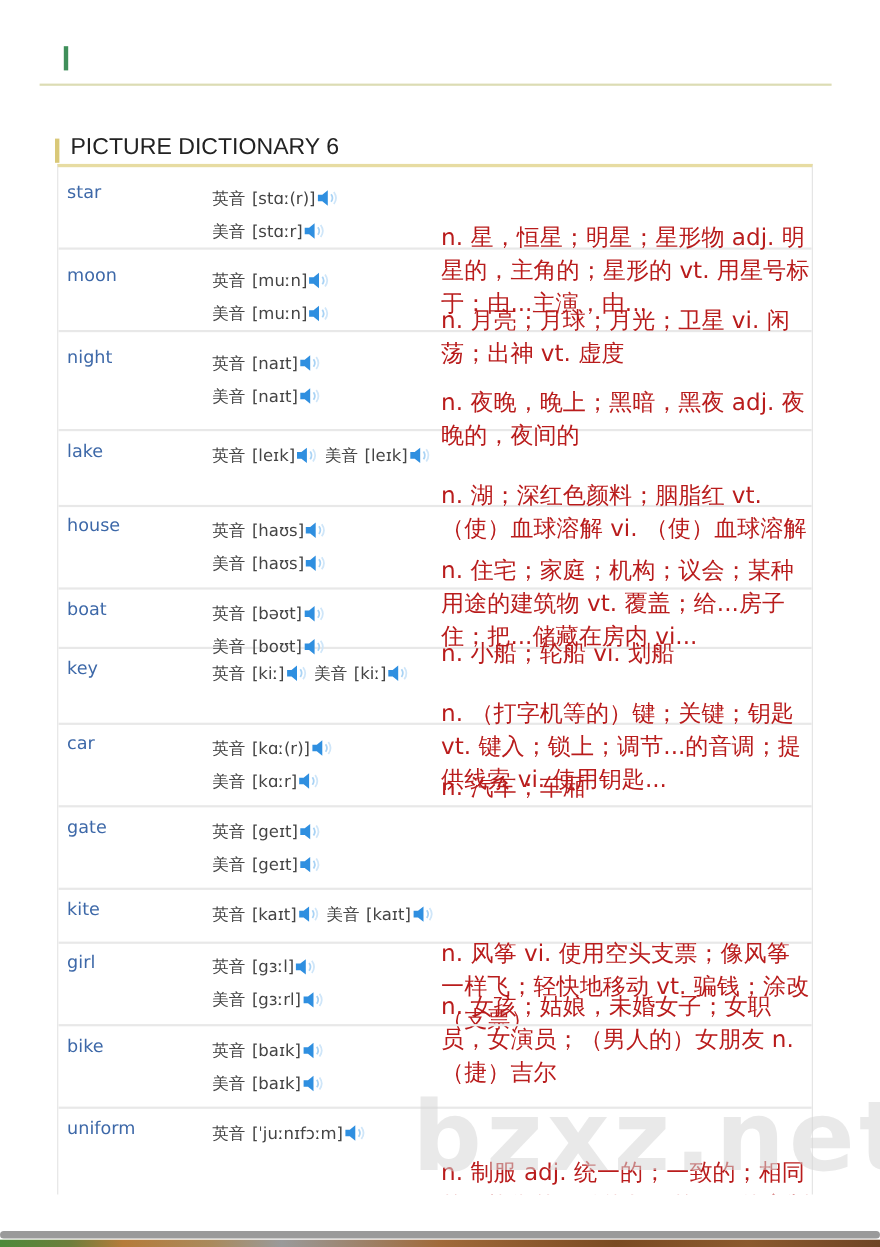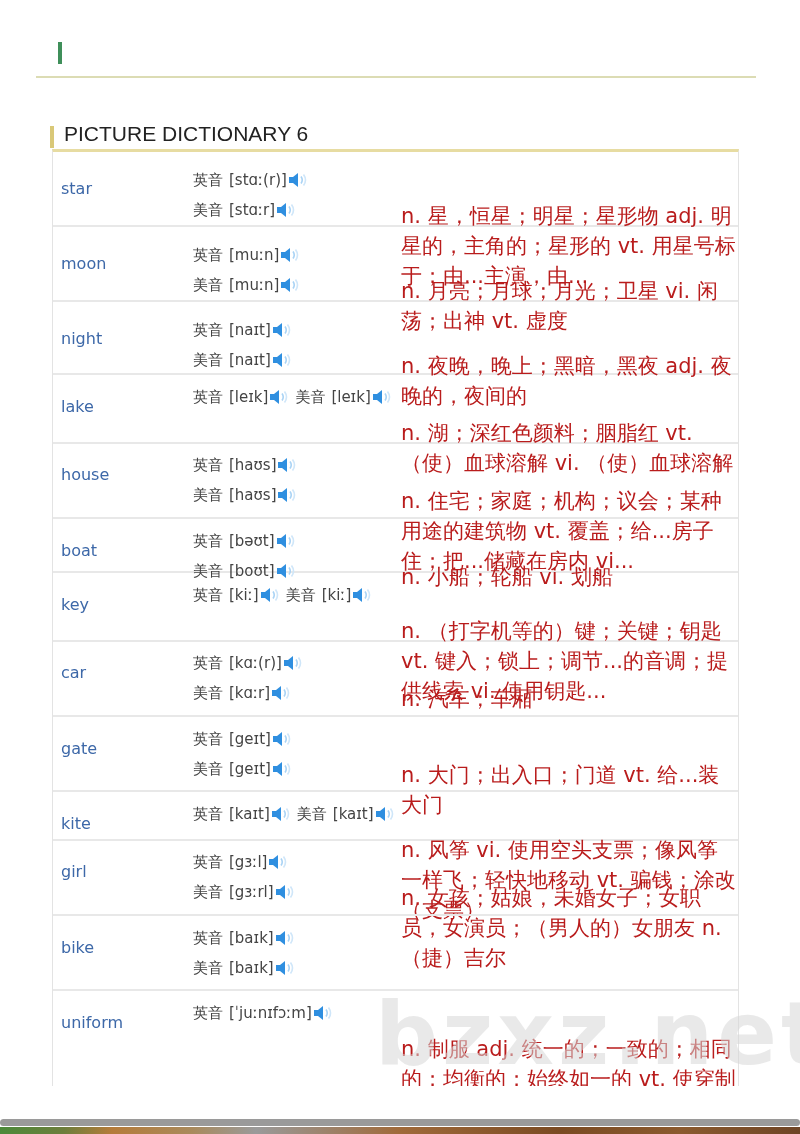--- a/index.html
+++ b/index.html
@@ -42,21 +42,21 @@
     overflow: hidden;
     border-left: 1px solid #e3e3e3; border-right: 1px solid #e3e3e3;
     border-top: 3px solid #e7dca2;
   }
   .row {
     position: relative; width: 100%;
     border-bottom: 2px solid #e8e8e8;
   }
   .word {
     position: absolute; left: 8px; top: 13px;
-    font-size: 16px; color: #3d68a8; margin-top: 14px;
+    font-size: 16px; color: #3d68a8;
   }
   .phon-col {
     position: absolute; left: 140px; top: 13px; width: 210px;
   }
   .phon-line {
     font-size: 15px; color: #444444; line-height: 30px; height: 30px;
     white-space: nowrap; display: flex; align-items: center;
   }
   .phon-line .lbl { margin-right: 6px; }
   .phon-inline {
@@ -150,21 +150,21 @@
           <svg class="speaker" viewBox="0 0 20 16">
               <path d="M1 5h4l5-4v14l-5-4H1z" fill="#2f8fe0"></path>
               <path d="M13 4.5q2.5 3.5 0 7" stroke="#a9d3f5" stroke-width="1.6" fill="none"></path>
               <path d="M15.5 2.5q4 5.5 0 11" stroke="#cfe6f9" stroke-width="1.6" fill="none"></path>
             </svg>
         </div>
       </div>
       <div class="def">n. 月亮；月球；月光；卫星 vi. 闲荡；出神 vt. 虚度</div>
     </div>
 
-    <div class="row" style="height:73px">
+    <div class="row" style="height:90px">
       <div class="word">night</div>
       <div class="phon-col">
         <div class="phon-line">
           <span class="lbl">英音</span>
           <span>[naɪt]</span>
           <svg class="speaker" viewBox="0 0 20 16">
               <path d="M1 5h4l5-4v14l-5-4H1z" fill="#2f8fe0"></path>
               <path d="M13 4.5q2.5 3.5 0 7" stroke="#a9d3f5" stroke-width="1.6" fill="none"></path>
               <path d="M15.5 2.5q4 5.5 0 11" stroke="#cfe6f9" stroke-width="1.6" fill="none"></path>
             </svg>
@@ -322,21 +322,20 @@
         <div class="phon-line">
           <span class="lbl">美音</span>
           <span>[geɪt]</span>
           <svg class="speaker" viewBox="0 0 20 16">
               <path d="M1 5h4l5-4v14l-5-4H1z" fill="#2f8fe0"></path>
               <path d="M13 4.5q2.5 3.5 0 7" stroke="#a9d3f5" stroke-width="1.6" fill="none"></path>
               <path d="M15.5 2.5q4 5.5 0 11" stroke="#cfe6f9" stroke-width="1.6" fill="none"></path>
             </svg>
         </div>
       </div>
-      <div class="def" style="top:7px">n. 大门；出入口；门道 vt. 给...装大门</div>
     </div>
 
     <div class="row" style="height:49px">
       <div class="word" style="top:8px">kite</div>
       <div class="phon-inline" style="top:7px">
         <span class="seg">
           <span class="lbl">英音</span>
           <span>[kaɪt]</span>
           <svg class="speaker" viewBox="0 0 20 16">
               <path d="M1 5h4l5-4v14l-5-4H1z" fill="#2f8fe0"></path>

